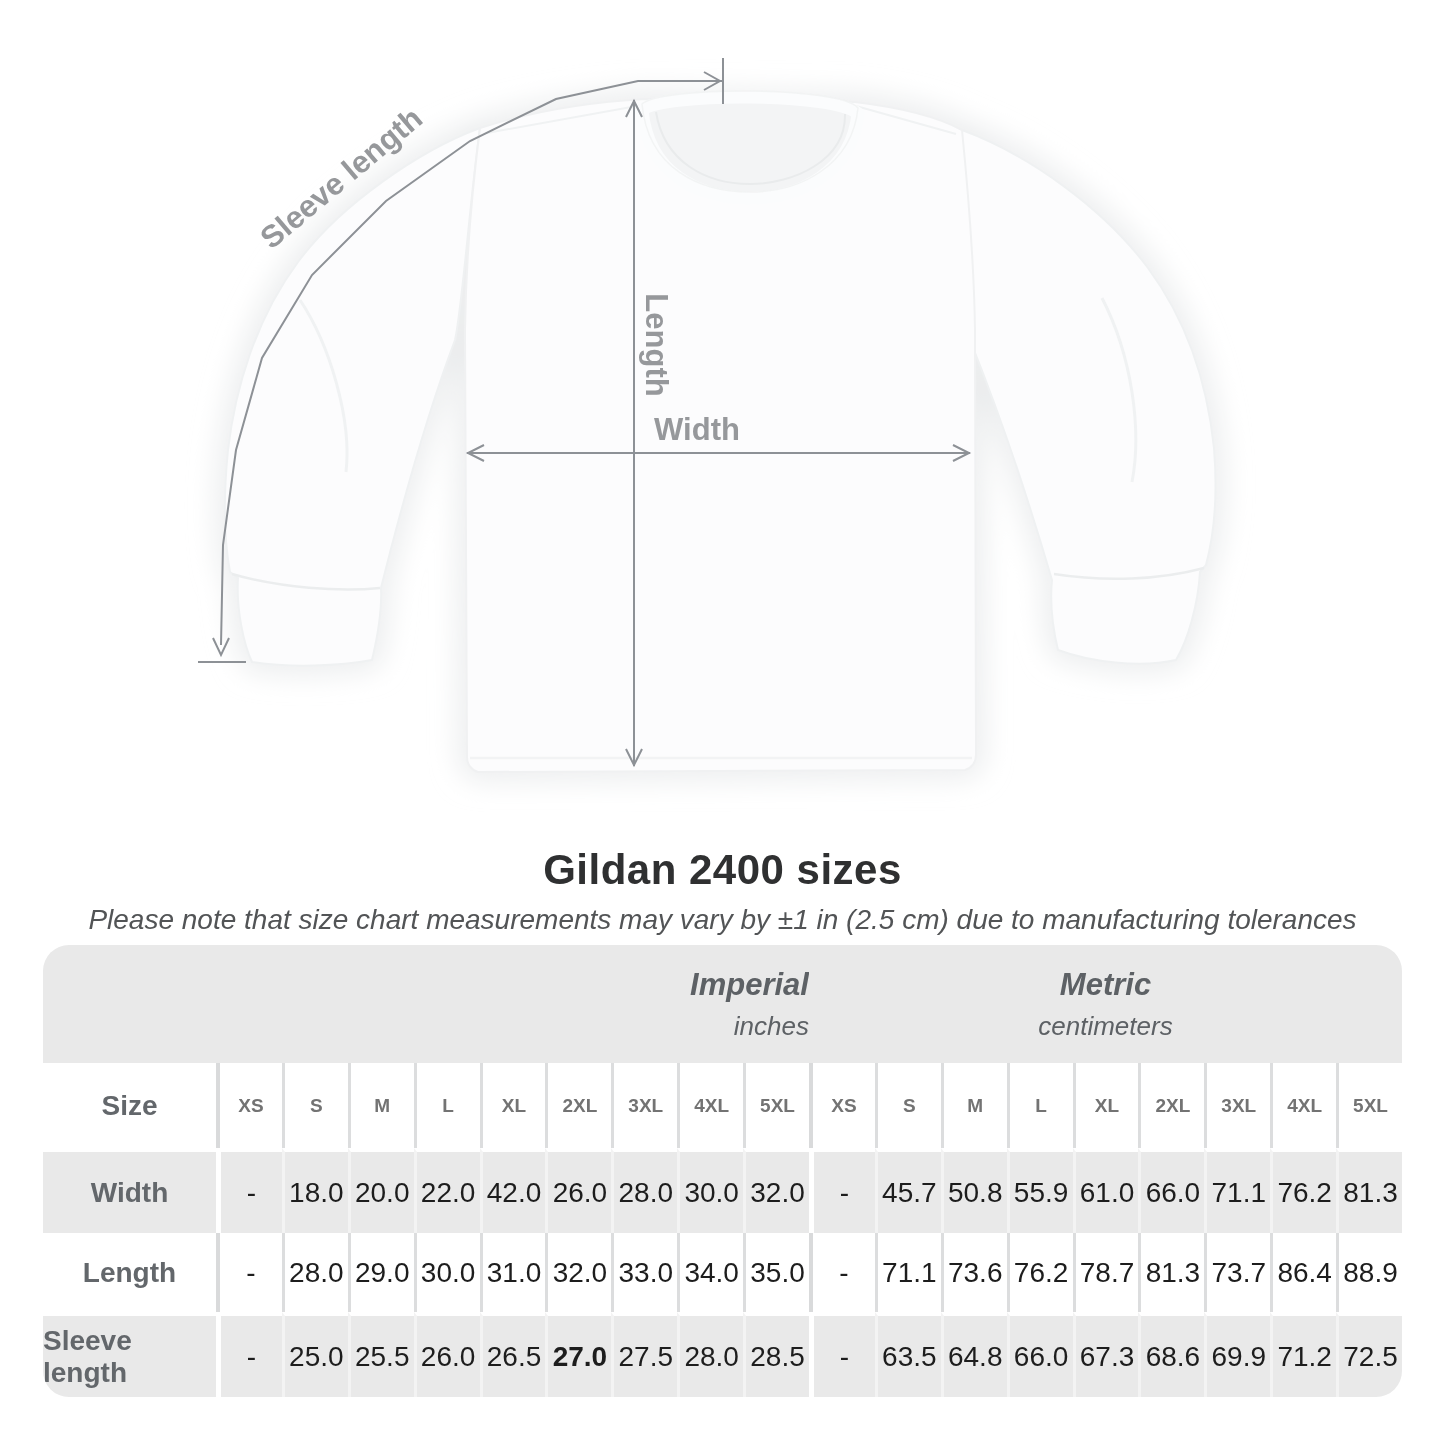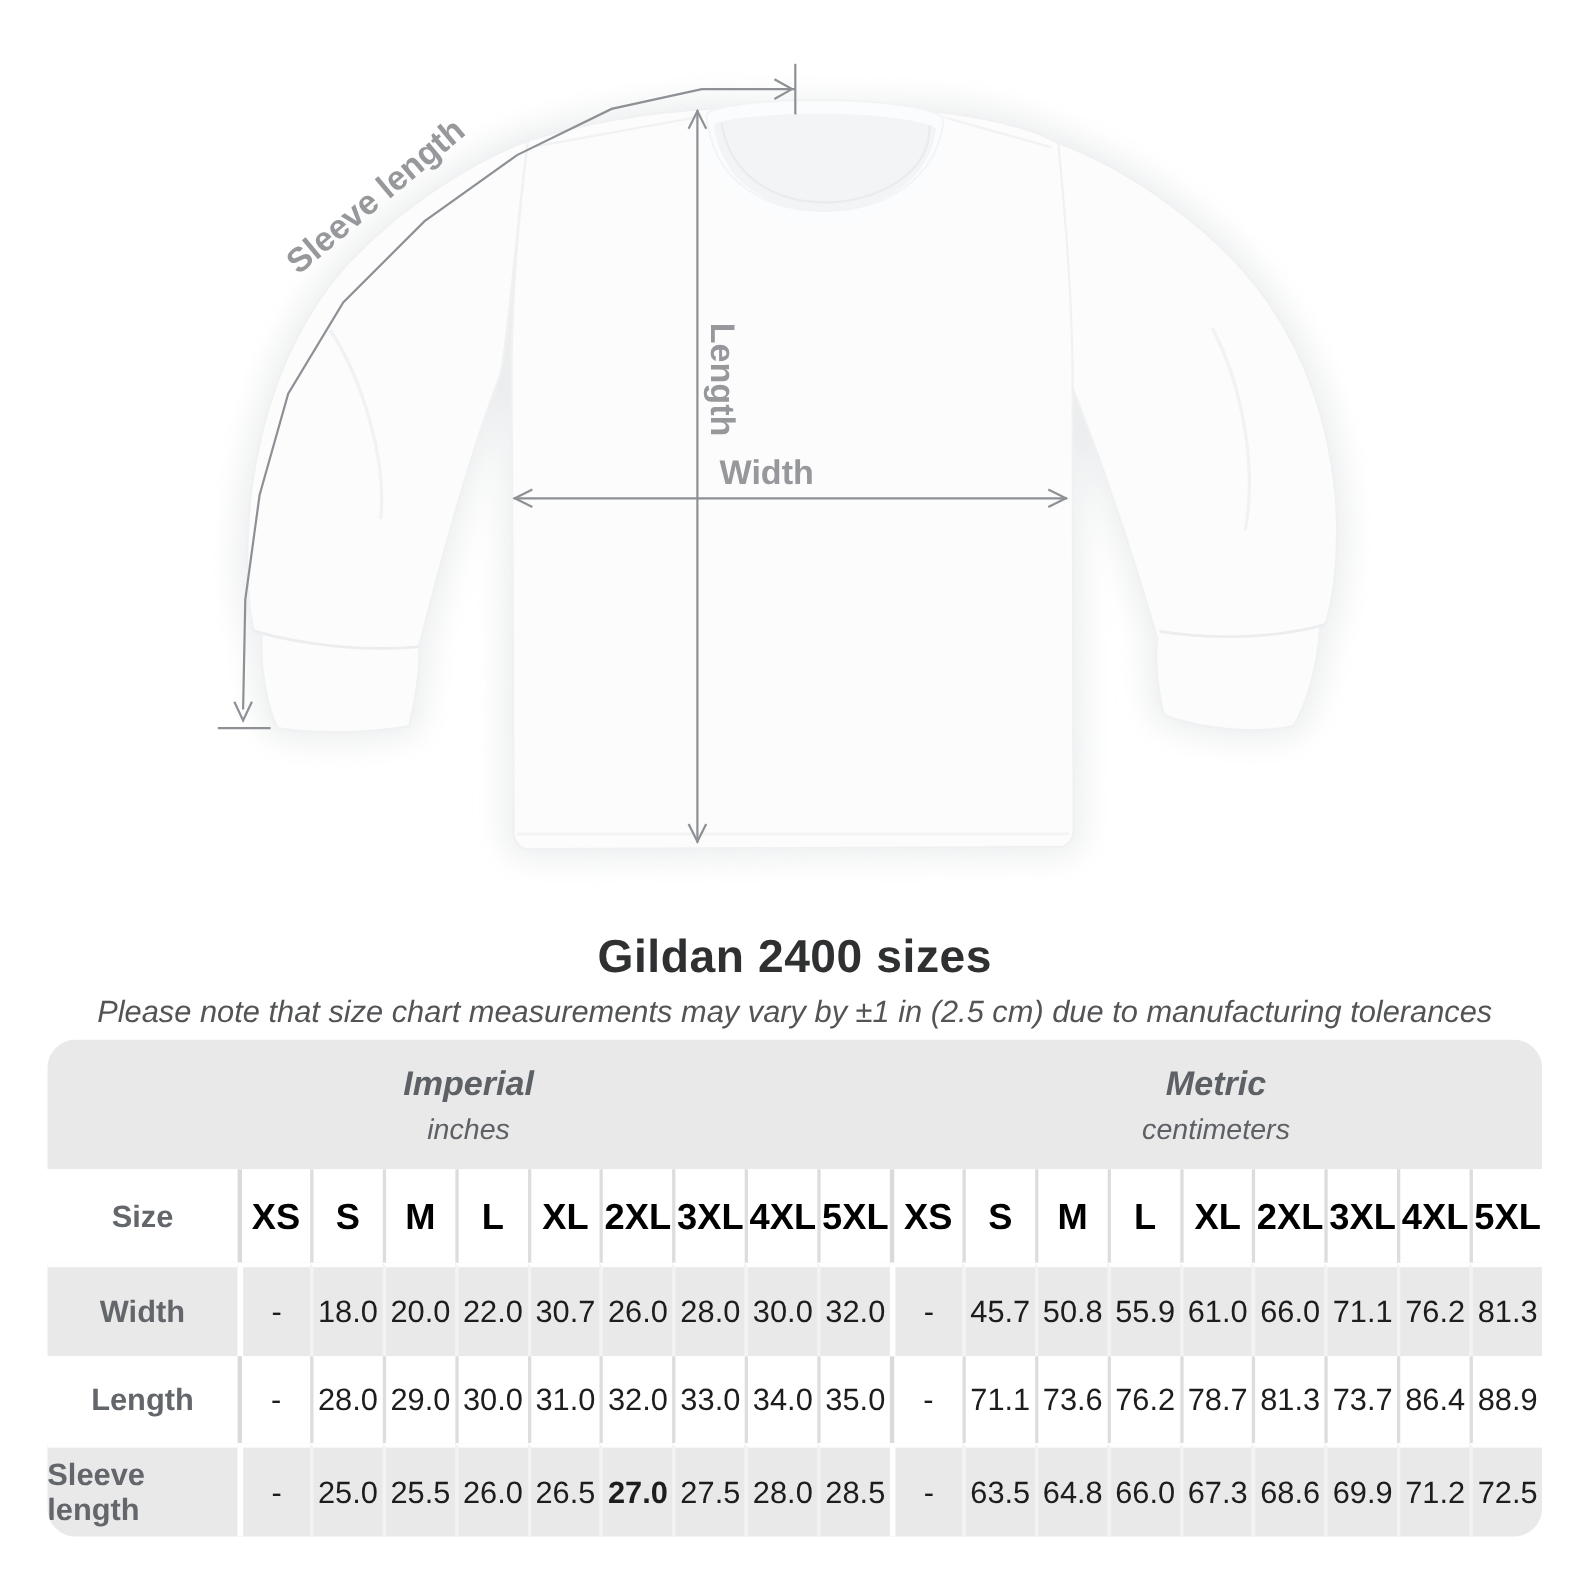--- a/index.html
+++ b/index.html
@@ -21,21 +21,21 @@
     grid-template-columns:173px repeat(18, 1fr);
     grid-template-rows:118px 85px 85px 79px 85px;
   }
   .cell{display:flex; align-items:center; justify-content:center; box-sizing:border-box;}
   .band{background:#e9e9e9; flex-direction:column;}
   .group-name{font-size:31px; font-weight:bold; font-style:italic; color:#5d6165;}
   .group-unit{margin-top:8px; font-size:26px; font-style:italic; color:#5d6165;}
   .white{background:#ffffff;}
   .gray{background:#e9e9e9; border-top:4px solid #ffffff;}
   .rowlabel{font-size:28px; font-weight:bold; color:#63676b;}
-  .colhead{font-size:33px; font-weight:bold; color:#000000;}
+  .colhead{font-size:19px; font-weight:bold; color:#737373;}
   .val{font-size:28px; color:#1d1d1d;}
   .white.colhead, .white.val{border-left:3px solid #dcddde;}
   .gray.val{border-left:3px solid #f3f3f3;}
   .white.section{border-left:4px solid #d9dadb;}
   .gray.section{border-left:5px solid #ffffff;}
 </style>
 </head>
 <body>
 
 <div class="page">
@@ -108,21 +108,21 @@
       </g>
     </svg>
   </div>
 
   <div class="title-block">
     <h1 class="chart-title">Gildan 2400 sizes</h1>
     <p class="chart-subtitle">Please note that size chart measurements may vary by ±1 in (2.5 cm) due to manufacturing tolerances</p>
   </div>
 
   <div class="size-table">
-    <div class="cell band" style="grid-row:1; grid-column:1 / span 10;">
+    <div class="cell band" style="grid-row:1; grid-column:1 / span 10;align-items:flex-end;">
       <div class="group-name">Imperial</div>
       <div class="group-unit">inches</div>
     </div>
     <div class="cell white rowlabel" style="grid-area: 2 / 1;">Size</div>
 
   <div class="cell band" style="grid-row:1; grid-column:11 / span 9;">
       <div class="group-name">Metric</div>
       <div class="group-unit">centimeters</div>
     </div>
       <div class="cell white colhead section" style="grid-area: 2 / 2;">XS</div>
@@ -141,21 +141,21 @@
       <div class="cell white colhead" style="grid-area: 2 / 15;">XL</div>
       <div class="cell white colhead" style="grid-area: 2 / 16;">2XL</div>
       <div class="cell white colhead" style="grid-area: 2 / 17;">3XL</div>
       <div class="cell white colhead" style="grid-area: 2 / 18;">4XL</div>
       <div class="cell white colhead" style="grid-area: 2 / 19;">5XL</div>
       <div class="cell gray rowlabel" style="grid-area: 3 / 1;">Width</div>
       <div class="cell gray val section" style="grid-area: 3 / 2;">-</div>
       <div class="cell gray val" style="grid-area: 3 / 3;">18.0</div>
       <div class="cell gray val" style="grid-area: 3 / 4;">20.0</div>
       <div class="cell gray val" style="grid-area: 3 / 5;">22.0</div>
-      <div class="cell gray val" style="grid-area: 3 / 6;">30.7</div>
+      <div class="cell gray val" style="grid-area: 3 / 6;">42.0</div>
       <div class="cell gray val" style="grid-area: 3 / 7;">26.0</div>
       <div class="cell gray val" style="grid-area: 3 / 8;">28.0</div>
       <div class="cell gray val" style="grid-area: 3 / 9;">30.0</div>
       <div class="cell gray val" style="grid-area: 3 / 10;">32.0</div>
       <div class="cell gray val section" style="grid-area: 3 / 11;">-</div>
       <div class="cell gray val" style="grid-area: 3 / 12;">45.7</div>
       <div class="cell gray val" style="grid-area: 3 / 13;">50.8</div>
       <div class="cell gray val" style="grid-area: 3 / 14;">55.9</div>
       <div class="cell gray val" style="grid-area: 3 / 15;">61.0</div>
       <div class="cell gray val" style="grid-area: 3 / 16;">66.0</div>

